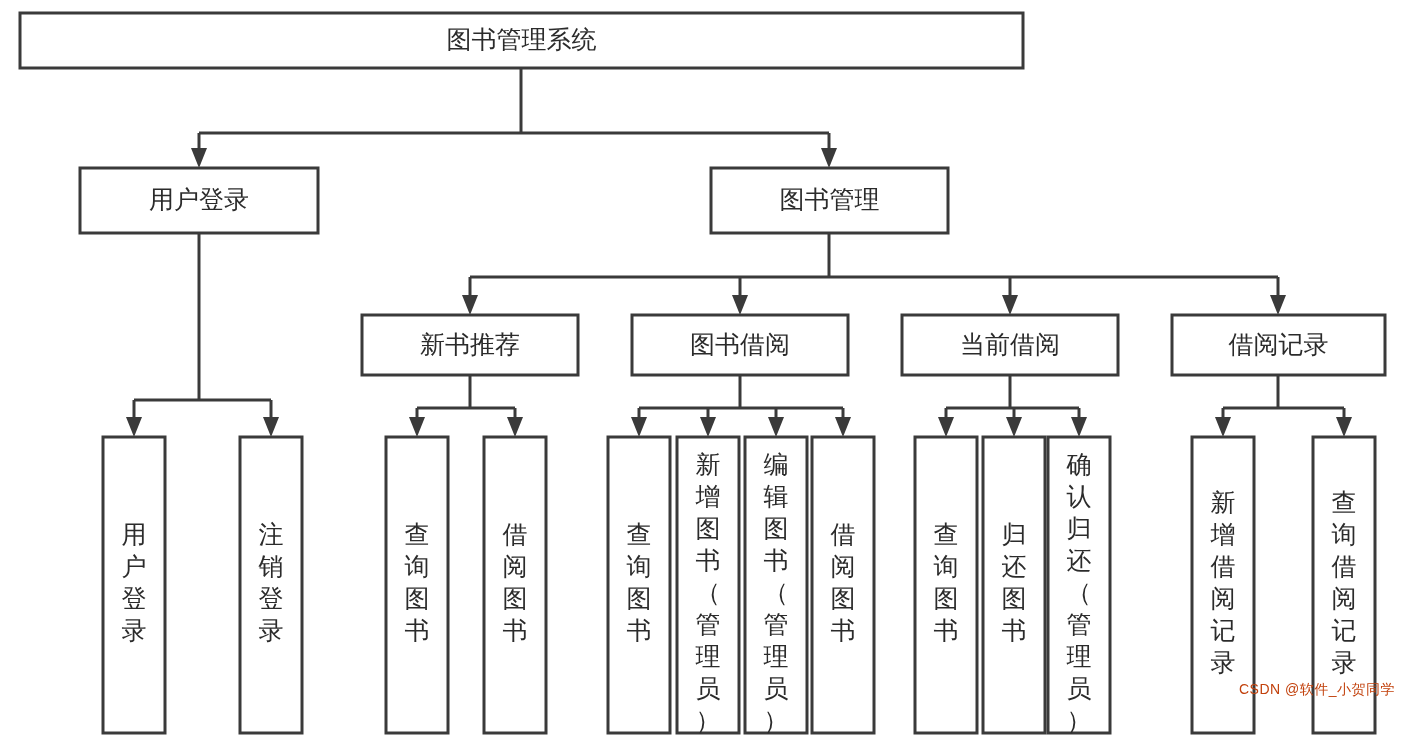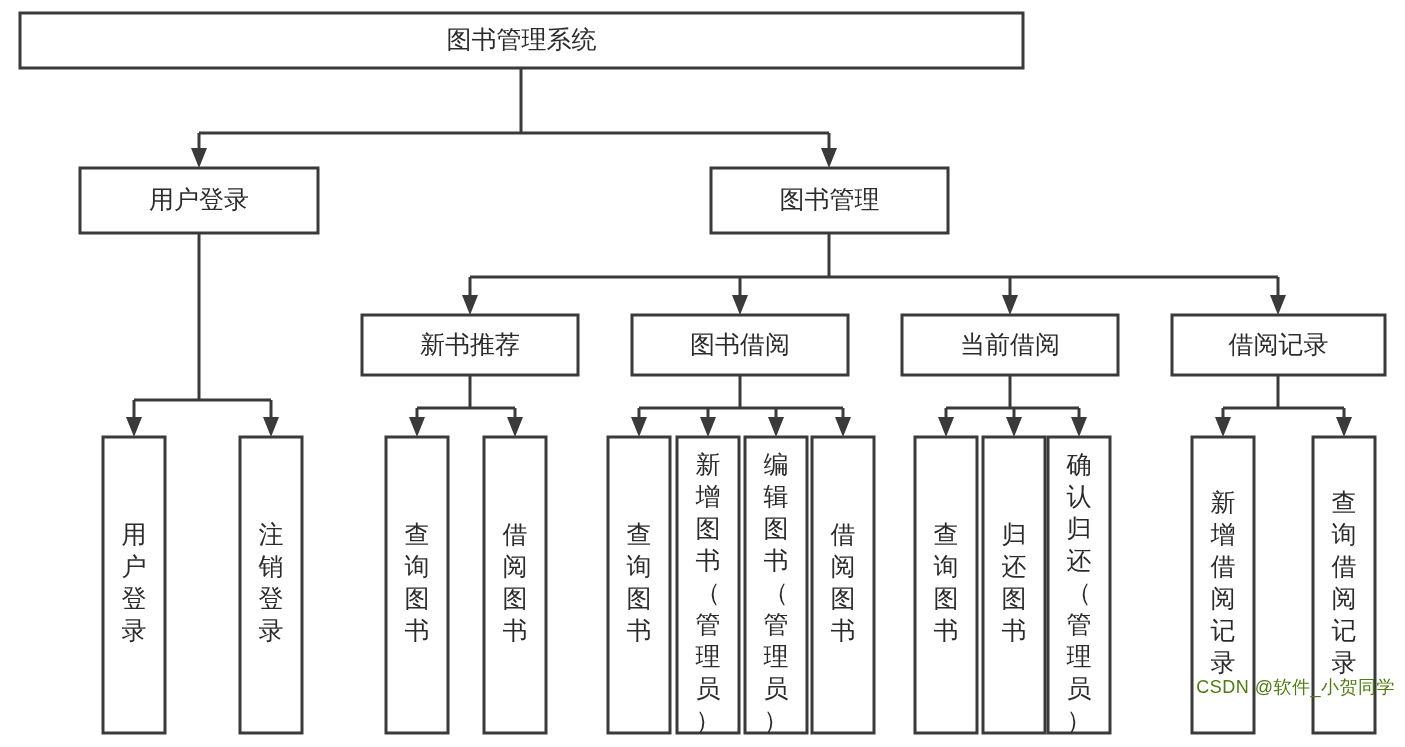--- a/index.html
+++ b/index.html
@@ -54,22 +54,22 @@
     fill: #2b2b2b;
     font-family: "Liberation Sans", "DejaVu Sans", sans-serif;
     font-size: 25px;
     text-anchor: middle;
   }
   .watermark {
     position: absolute;
     right: 10px;
     bottom: 6px;
     font-family: "Liberation Sans", "DejaVu Sans", sans-serif;
-    font-size: 18px;
-    color: #4d7c0f;
+    font-size: 14px;
+    color: #c2410c;
     letter-spacing: 0.5px;
     white-space: nowrap;
     user-select: none;
     margin-left: 44px;
   }
 </style>
 </head>
 <body>
 
 <div id="diagram-root">

